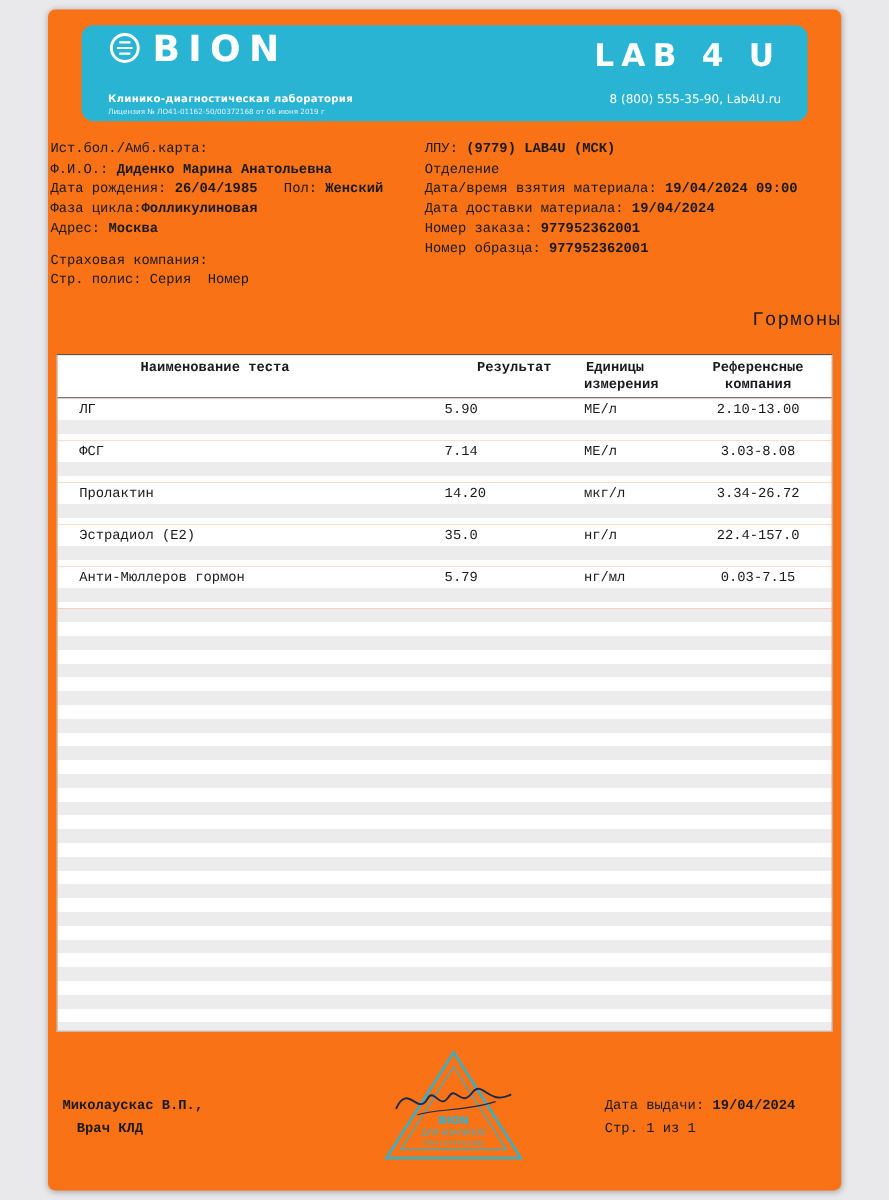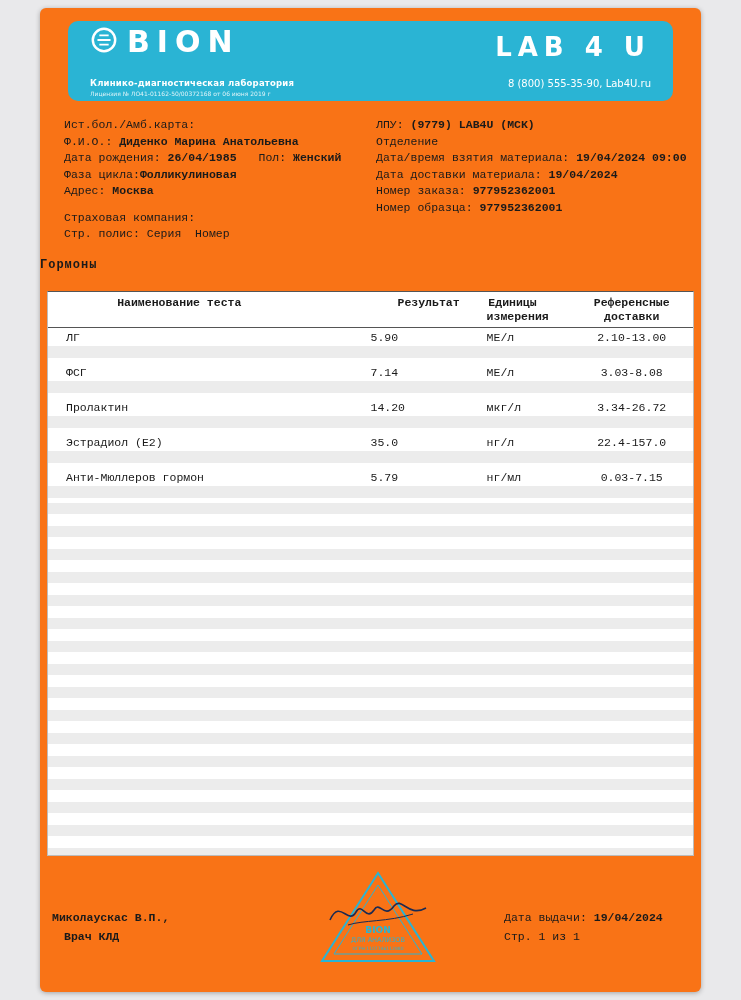--- a/index.html
+++ b/index.html
@@ -27,28 +27,28 @@
     font-family: "DejaVu Sans", "Liberation Sans", sans-serif;
   }
   .brand-row { display: flex; align-items: center; gap: 9px; }
   .brand-name { font-size: 30px; font-weight: bold; letter-spacing: 7px; line-height: 1; }
   .brand-sub { font-size: 8.5px; font-weight: bold; margin-top: 20px; letter-spacing: .2px; }
   .brand-license { font-size: 6px; opacity: .85; margin-top: 2px; }
   .brand-right { text-align: right; }
   .lab-name { font-size: 26px; font-weight: bold; letter-spacing: 6px; line-height: 1; }
   .lab-phone { font-size: 10px; margin-top: 18px; }
   
-  .info { display: flex; margin-top: 16px; padding-left: 24px; font-size: 11.5px; }
+  .info { display: flex; margin-top: 16px; padding-left: 2px; font-size: 11.5px; }
   .line { line-height: 16.5px; white-space: pre; }
   .col-left { width: 312px; }
   b { font-weight: bold; }
   .spacer { height: 10px; }
   .sex-label { padding-left: 22px; }
   
-  .section-title { text-align: left; font-weight: bold; font-size: 12px; letter-spacing: 1px; margin-top: 15px; }
+  .section-title { text-align: right; font-weight: normal; font-size: 16px; letter-spacing: 1px; margin-top: 15px; }
   
   .rtable { margin: 19px 7px 0; border: 1px solid #bcbcbc; border-top: 1px solid #555; }
   .thead {
     display: grid; grid-template-columns: 50% 18% 13% 19%;
     height: 36px; padding-top: 4px;
     border-bottom: 1.5px solid #555;
     font-weight: bold; font-size: 11.5px; background: #fff;
   }
   .th { text-align: center; line-height: 14px; }
   .th-name { padding-right: 60px; }
@@ -120,21 +120,21 @@
   <div class="rtable">
     <div class="thead">
       <div class="th th-name">Наименование теста</div>
       <div class="th">Результат</div>
       <div class="th th-units">
           <div>Единицы</div>
           <div>измерения</div>
         </div>
       <div class="th">
           <div>Референсные</div>
-          <div>доставки</div>
+          <div>компания</div>
         </div>
     </div>
     <div class="trow">
       <div class="td td-name">ЛГ</div>
       <div class="td td-result">5.90</div>
       <div class="td td-units">МЕ/л</div>
       <div class="td td-ref">2.10-13.00</div>
     </div>
     <div class="trow">
       <div class="td td-name">ФСГ</div>

